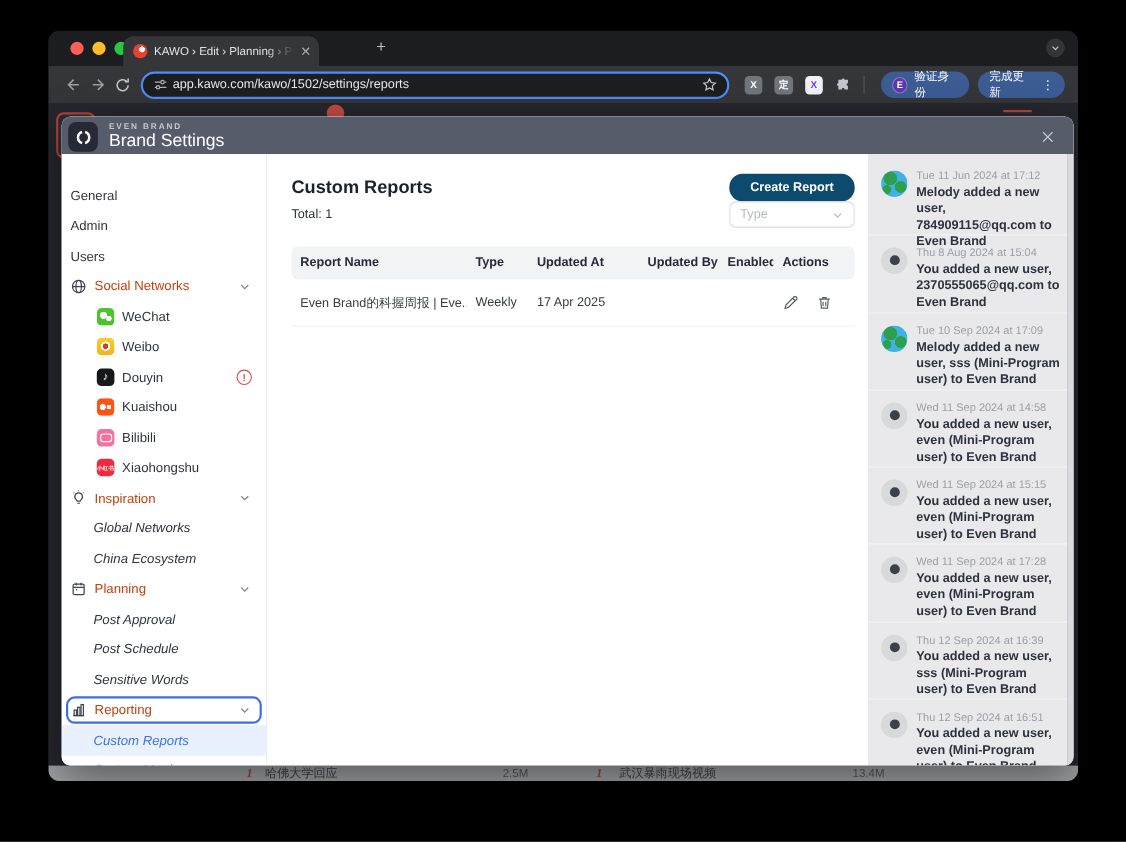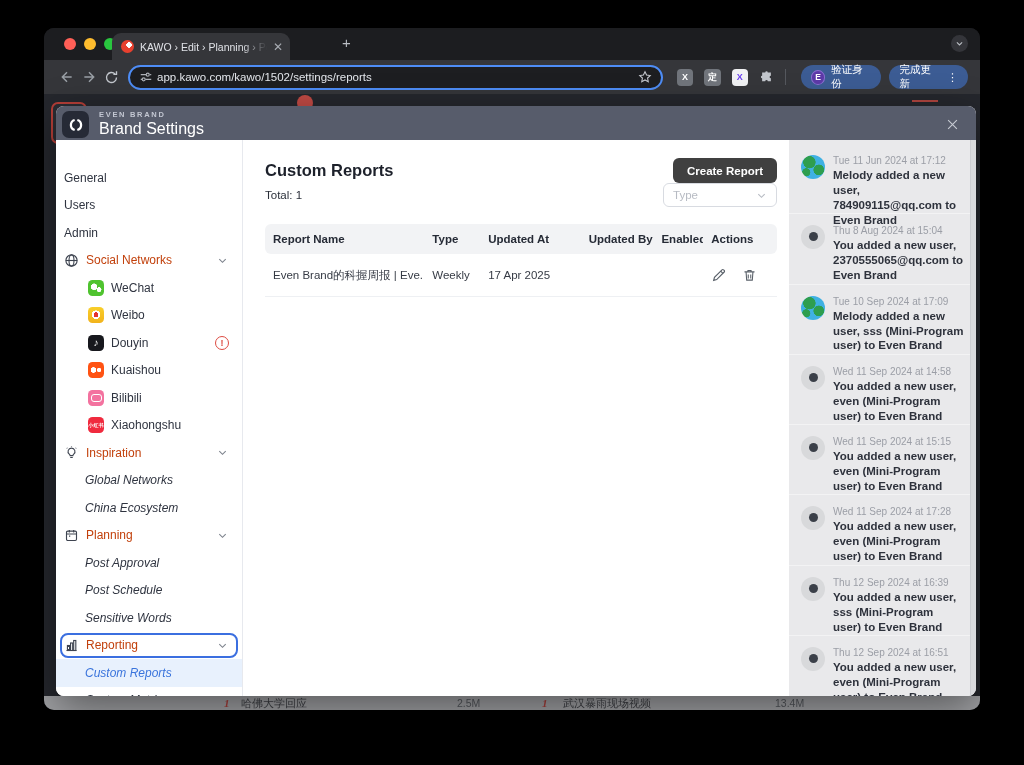--- a/index.html
+++ b/index.html
@@ -74,21 +74,21 @@
   .nicon.douyin{background:#17181d;color:#fff;font-size:10px;line-height:1;}
   .nicon.kuaishou{background:radial-gradient(circle at 34% 50%,#fff 0 2.6px,transparent 2.9px),radial-gradient(circle at 69% 50%,#fff 0 2px,transparent 2.3px),#ff5313;}
   .nicon.bilibili{background:#f3729f;}
   .nicon.bilibili::after{content:"";position:absolute;left:2.5px;right:2.5px;top:4.5px;bottom:3.5px;border:1.5px solid #fff;border-radius:3px;}
   .nicon.xiaohongshu{background:#f02a3e;color:#fff;font-size:5px;font-weight:700;letter-spacing:.2px;overflow:hidden;}
 
   
   .content{flex:1;padding:18px 12px 0 22px;background:#fff;min-width:0;}
   .chead{display:flex;justify-content:space-between;align-items:flex-start;}
   .ctitle{font-size:16.5px;font-weight:700;color:#1d212b;margin-top:3px;}
-  .create-btn{width:104px;height:25px;background:#404040;color:#fff;border-radius:6px;font-size:11.5px;font-weight:600;display:flex;align-items:center;justify-content:center;cursor:pointer;}
+  .create-btn{width:114px;height:25px;background:#0c4a6e;color:#fff;border-radius:12px;font-size:11.5px;font-weight:600;display:flex;align-items:center;justify-content:center;cursor:pointer;}
   .filterrow{display:flex;justify-content:space-between;align-items:center;}
   .total{font-size:11.5px;color:#2b303a;}
   .typesel{width:114px;height:24px;border:1px solid #d8dbe1;border-radius:6px;display:flex;align-items:center;justify-content:space-between;padding:0 9px;font-size:11.5px;color:#b7bbc3;background:#fff;cursor:pointer;}
   .typesel .chevd{color:#b7bbc3;display:flex;}
 
   .rtable{margin-top:17px;}
   .thead{display:flex;height:30px;background:#f2f3f5;border-radius:6px;align-items:center;font-size:11.5px;font-weight:700;color:#262b36;}
   .cell{padding:0 8px;position:relative;white-space:nowrap;overflow:hidden;}
   .c-name{width:160px;}.c-type{width:56px;}.c-upd{width:101px;}.c-updby{width:73px;}.c-en{width:50px;}.c-act{width:74px;}
   .thead .cell + .cell::before{content:"";position:absolute;left:0;top:8px;bottom:8px;width:1px;background:#d8dbe0;}
@@ -217,24 +217,24 @@
           </span>
         </div>
 
         <div class="mbody">
 
           <aside class="sidebar">
             <div class="srow plain">
                 <span>General</span>
               </div>
             <div class="srow plain">
+                <span>Admin</span>
+              </div>
+            <div class="srow plain">
                 <span>Users</span>
-              </div>
-            <div class="srow plain">
-                <span>Admin</span>
               </div>
 
             <div class="srow group">
               <span class="gicon">
                   <svg viewBox="0 0 24 24" fill="none" stroke="currentColor" stroke-width="1.8">
                     <circle cx="12" cy="12" r="9"></circle>
                     <ellipse cx="12" cy="12" rx="4" ry="9"></ellipse>
                     <path d="M3 12h18"></path>
                   </svg>
                 </span>

